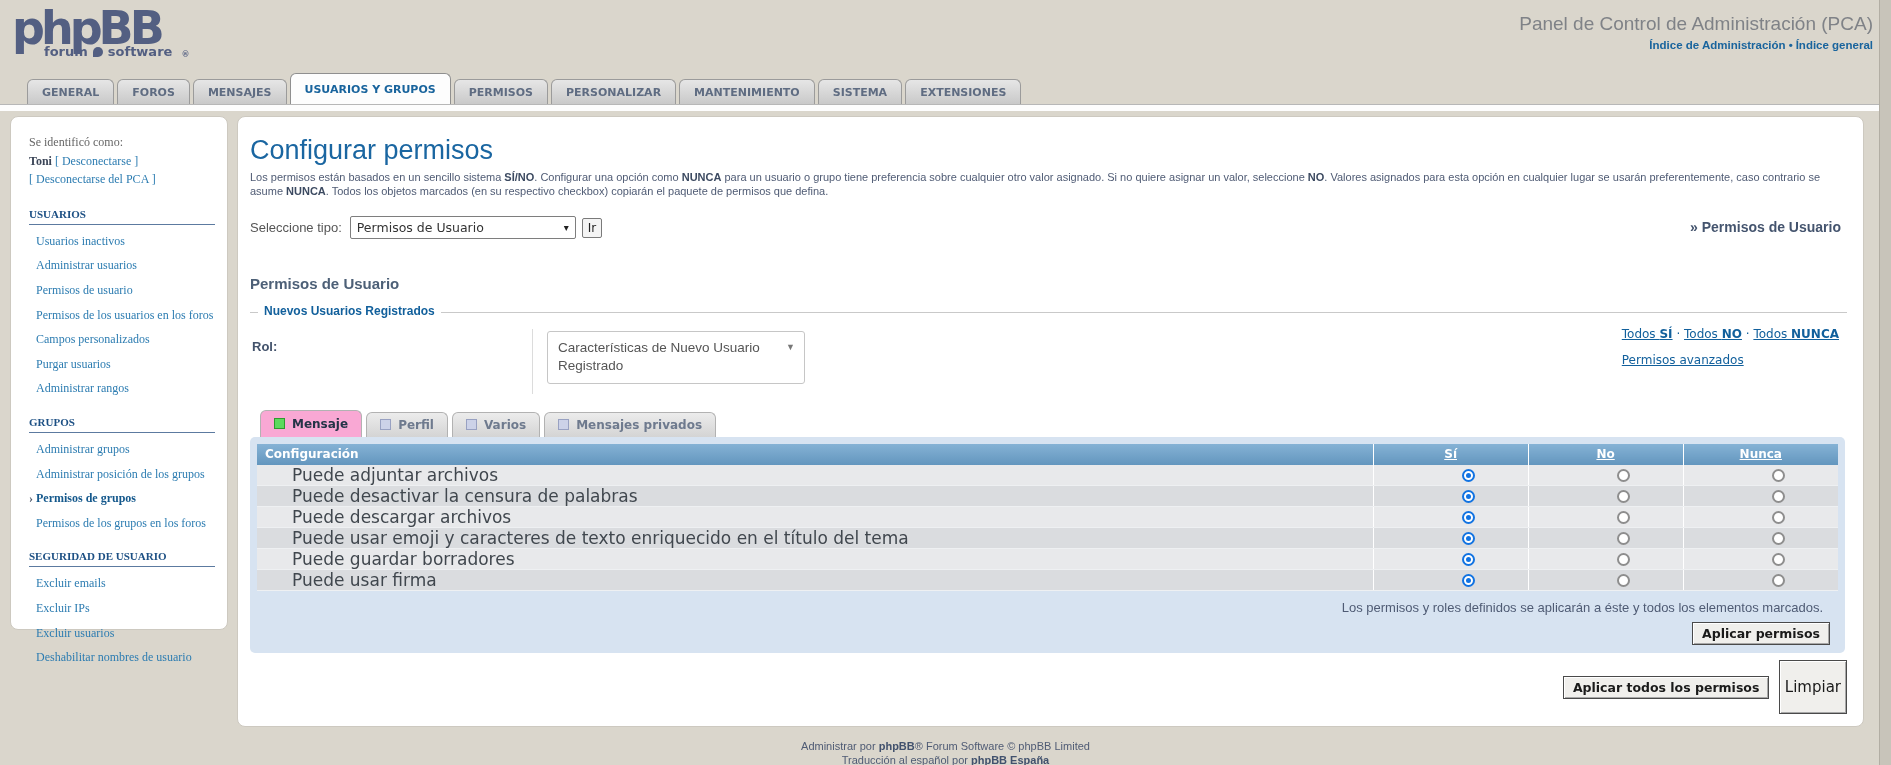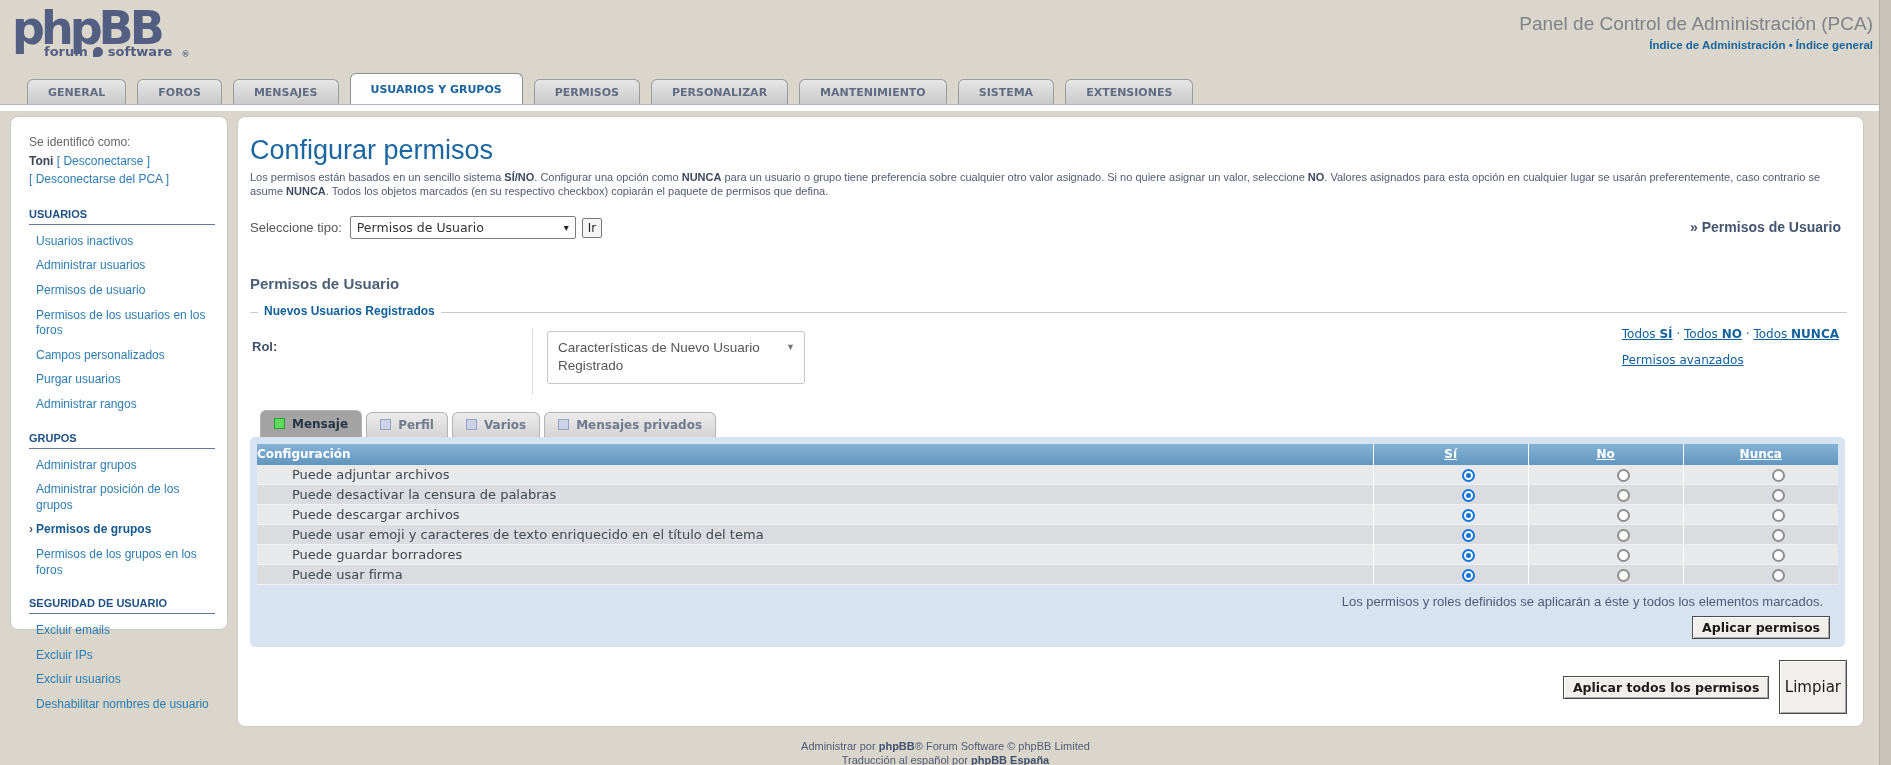--- a/index.html
+++ b/index.html
@@ -21,29 +21,29 @@
   .logo-bubble{width:10px;height:10px;background:var(--logo);border-radius:50% 50% 50% 0;display:inline-block;}
   .logo-reg{font-size:8px;color:var(--logo);align-self:flex-end;margin-left:4px;}
   .header-right{position:absolute;right:18px;top:13px;text-align:right;}
   .header-title{font-size:19px;color:#7f8287;}
   .header-links{margin-top:4px;font-size:11.5px;font-weight:bold;color:var(--dark_link);}
   .header-links a{color:var(--dark_link);text-decoration:none;cursor:pointer;}
   .hbullet{margin:0 3px;}
 
   
   .tabbar{position:absolute;top:73px;left:0;width:100%;height:31px;display:flex;align-items:flex-end;padding-left:27px;}
-  .tab{height:25px;display:flex;align-items:center;padding:0 20px;margin-right:11px;
+  .tab{height:25px;display:flex;align-items:center;padding:0 14px;margin-right:3px;
        border:1px solid #9b9b9b;border-bottom:none;border-radius:6px 6px 0 0;
        background:linear-gradient(#e6e6e6,#c9c9c9);font:bold 11px "DejaVu Sans",sans-serif;color:#5f6c82;cursor:pointer;white-space:nowrap;}
   .tab.active{height:31px;background:#fdfdfd;color:var(--dark_link);border-color:#8f8f8f;z-index:2;}
   .white-bar{position:absolute;top:104px;left:0;width:100%;height:7px;background:#fdfdfd;border-top:1px solid #b7b7b7;}
 
   
   .sidebar{position:absolute;left:10px;top:116px;width:218px;height:514px;background:var(--panel_bg);
-           border:1px solid #cdc9c0;border-radius:8px;padding:16px 10px 0 18px;font-family:Liberation Sans, sans-serif;}
+           border:1px solid #cdc9c0;border-radius:8px;padding:16px 10px 0 18px;font-family:Liberation Serif, serif;}
   .side-login{font-size:12px;color:#666;line-height:1.55;}
   .side-login .uname{font-weight:bold;color:#3c4658;}
   .side-login a{color:var(--link);text-decoration:none;cursor:pointer;}
   .side-header{margin:19px 2px 4px 0;font-size:11px;font-weight:bold;color:var(--section_header);
                border-bottom:1px solid #5c7aa0;padding-bottom:4px;}
   .side-item{margin:9px 0 9px 7px;font-size:12px;line-height:1.3;color:var(--link);cursor:pointer;}
   .side-item.active{font-weight:bold;color:#14588c;margin-left:0;}
   .side-arrow{color:#4a5568;margin-right:3px;}
 
   
@@ -75,30 +75,30 @@
   .quick-links{position:absolute;top:14px;right:8px;font:12px "DejaVu Sans",sans-serif;}
   .qlink{color:#12609c;text-decoration:underline;cursor:pointer;}
   .qsep{color:#12609c;}
   .adv-link{display:inline-block;margin-top:12px;color:#12609c;text-decoration:underline;cursor:pointer;font-size:12px;}
 
   
   .permtabs{margin:16px 0 0 10px;display:flex;align-items:flex-end;}
   .ptab{display:inline-flex;align-items:center;gap:7px;height:25px;padding:0 13px;margin-right:4px;
         border:1px solid #b2b2b2;border-bottom:none;border-radius:6px 6px 0 0;
         background:linear-gradient(#ececec,#d4d4d4);font:bold 12px "DejaVu Sans",sans-serif;color:#6e7a8e;cursor:pointer;}
-  .ptab.active{background:#a3a3a3;color:#243447;height:27px;}
+  .ptab.active{background:#f9a8d4;color:#243447;height:27px;}
   .ptab-icon{width:11px;height:11px;border:1px solid var(--icon_lavender_border);background:var(--icon_lavender);display:inline-block;}
   .ptab.active .ptab-icon{background:var(--icon_green);border-color:var(--icon_green_border);}
   .blue-panel{background:var(--blue_panel);border-radius:5px;padding:7px 7px 5px 7px;margin-right:2px;}
   table.perm-table{width:100%;border-collapse:collapse;font-family:"DejaVu Sans",sans-serif;}
   .perm-table th{background:linear-gradient(var(--table_header_top),var(--table_header_bottom));
                  color:#fff;font-size:12px;height:21px;font-weight:bold;}
-  .th-config{text-align:left;padding-left:0;width:70.6%;}
+  .th-config{text-align:left;padding-left:8px;width:70.6%;}
   .th-opt{width:9.8%;text-align:center;text-decoration:underline;cursor:pointer;border-left:1px solid #fff;}
-  .perm-table td{height:20px;font-size:13px;color:#40474e;border-bottom:1px solid #eef0f2;padding-left:35px;}
+  .perm-table td{height:20px;font-size:17px;color:#40474e;border-bottom:1px solid #eef0f2;padding-left:35px;}
   .perm-table tr.even td{background:var(--row_light);}
   .perm-table tr.odd td{background:var(--row_dark);}
   .td-label{padding-left:8px;}
   .td-opt{text-align:center;border-left:1px solid #fff;}
   .radio{display:inline-block;width:13px;height:13px;border-radius:50%;border:2px solid #8e8e8e;background:#fff;position:relative;vertical-align:middle;cursor:pointer;}
   .radio.sel{border-color:var(--radio_selected);}
   .radio.sel::after{content:"";position:absolute;left:2px;top:2px;width:5px;height:5px;border-radius:50%;background:var(--radio_selected);}
   .apply-note{text-align:right;margin:9px 15px 0 0;font-size:13px;color:var(--text);}
   .apply-row{text-align:right;margin:7px 8px 3px 0;}
   .btn{display:inline-block;background:#f0efec;border:1px solid #4a4a4a;

